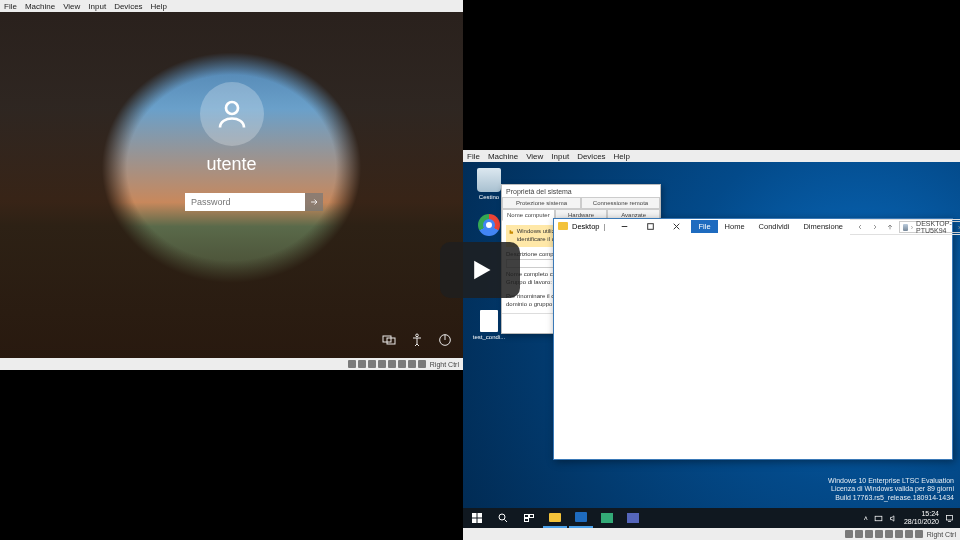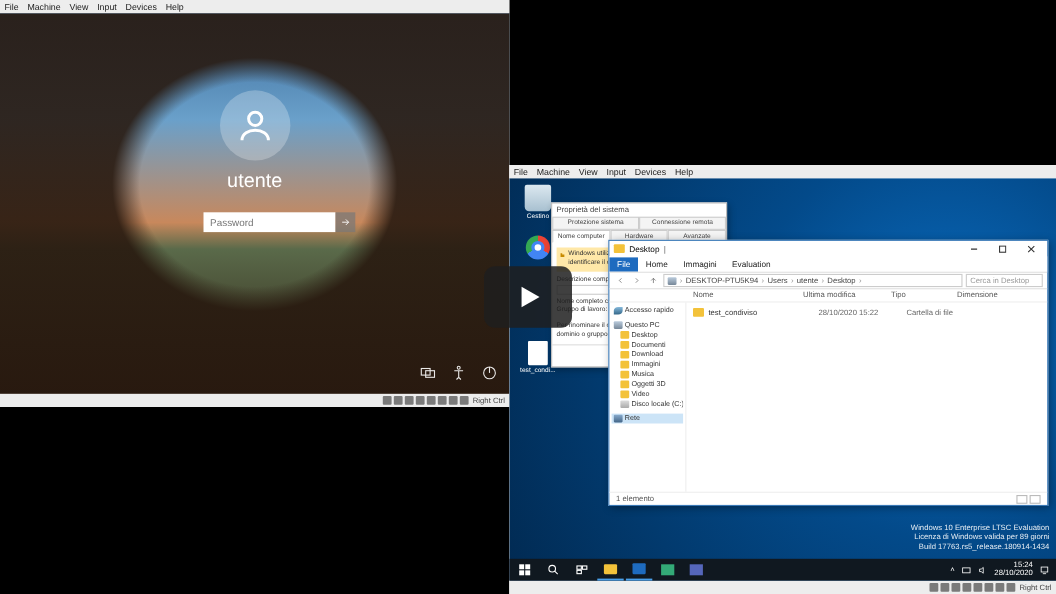--- a/index.html
+++ b/index.html
@@ -166,21 +166,21 @@
 .syswin-btn { font-size: 6px; padding: 1px 6px; background: #efefef; border: 1px solid #bbb; }
 .syswin-foot { display:flex; justify-content:flex-end; gap:4px; padding:3px; border-top:1px solid #ddd; }
 
 .explorer {
   position: absolute;
   left: 90px; top: 56px;
   width: 400px; height: 242px;
   background: #fff;
   border: 1px solid #3a79b7;
   box-shadow: 2px 2px 8px rgba(0,0,0,0.4);
-  display: flex; flex-direction: column;
+  display: flex; flex-direction: row;
 }
 .ex-titlebar {
   height: 14px;
   display: flex; align-items: center;
   padding: 0 4px;
   font-size: 7.5px;
   gap: 4px;
 }
 .ex-titlebar .folder-icon { width: 10px; height: 8px; background: #f3c23a; border-radius: 1px; }
 .ex-titlebar .spacer { flex: 1; }
@@ -455,22 +455,22 @@
             </div>
           <div class="win-btn close">
               <svg viewBox="0 0 10 10">
                 <path d="M1 1l8 8M9 1l-8 8"></path>
               </svg>
             </div>
         </div>
         <div class="ex-ribbonhead">
           <div class="tab file">File</div>
           <div class="tab">Home</div>
-          <div class="tab">Immagini</div>
-          <div class="tab">Evaluation</div>
+          <div class="tab">Condividi</div>
+          <div class="tab">Dimensione</div>
         </div>
         <div class="ex-addr">
           <div class="navbtn">
               <svg viewBox="0 0 24 24">
                 <path d="M15 6l-6 6 6 6"></path>
               </svg>
             </div>
           <div class="navbtn">
               <svg viewBox="0 0 24 24">
                 <path d="M9 6l6 6-6 6"></path>

